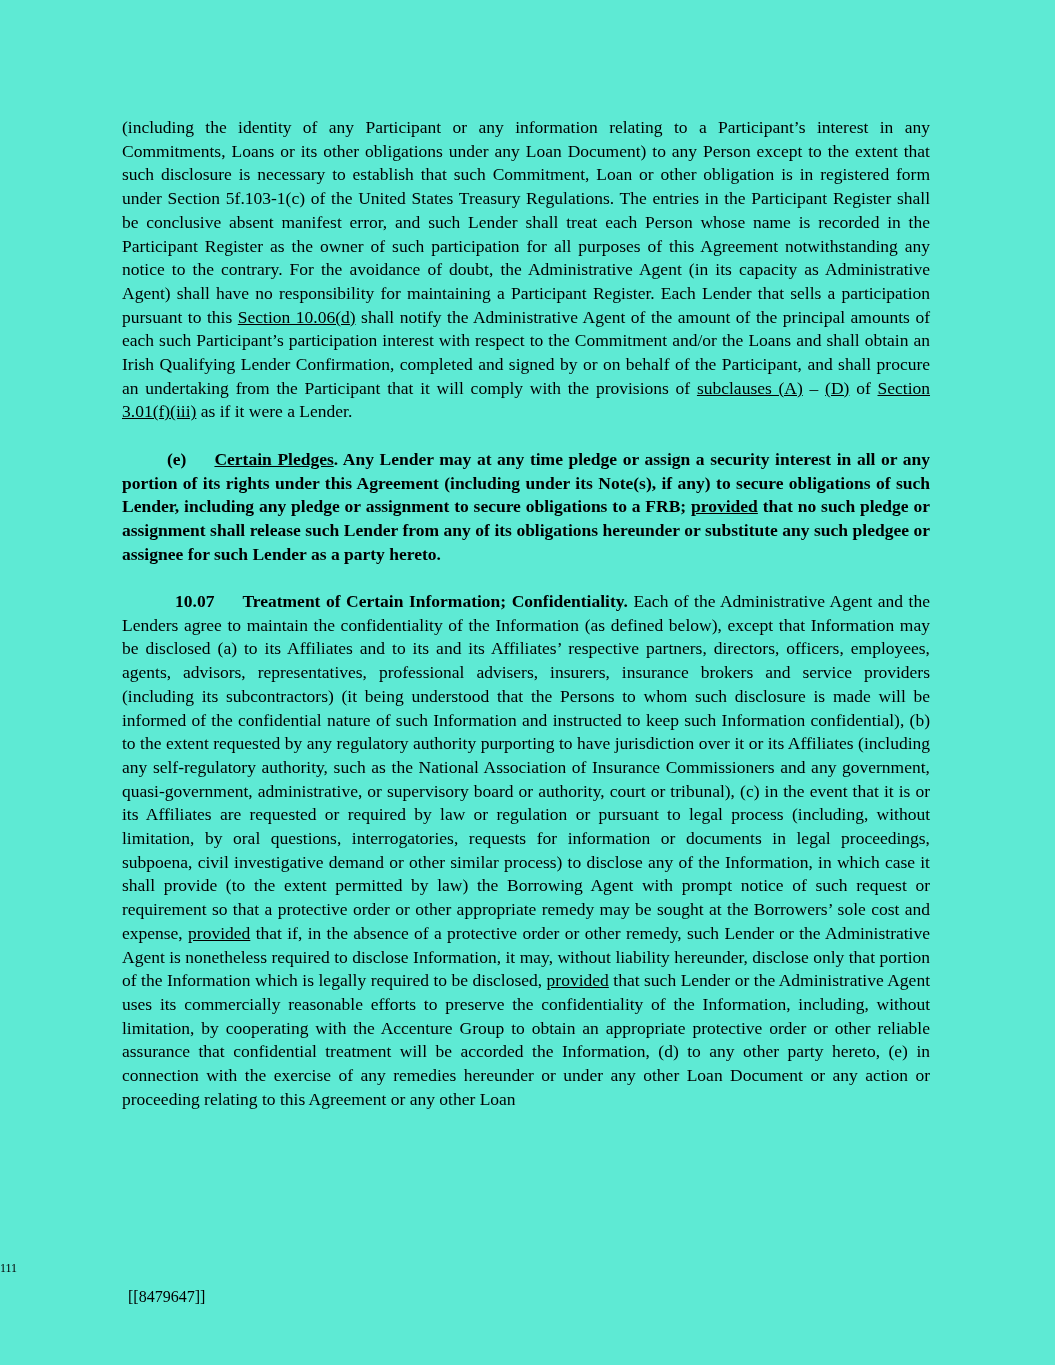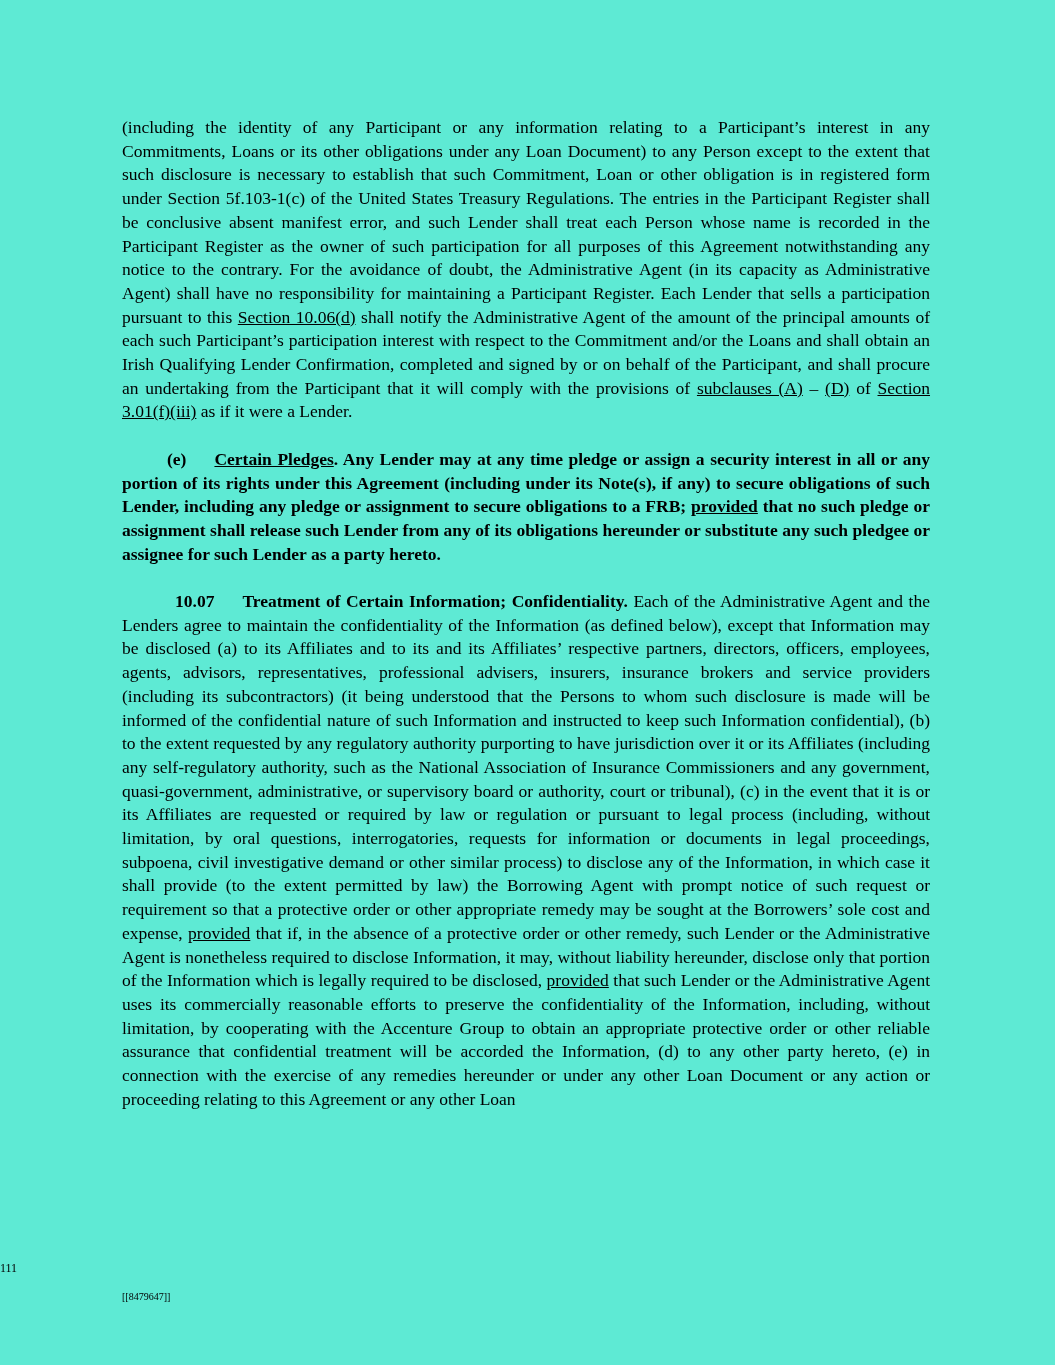--- a/index.html
+++ b/index.html
@@ -38,23 +38,23 @@
     left: 0;
     right: 0;
     top: 1243px;
     text-align: left;
     font-size: 12px;
     line-height: 23.7px;
     margin-top: 14px;
   }
   .footer-id {
     position: absolute;
-    left: 122px;
+    left: 128px;
     top: 1289px;
-    font-size: 10px;
+    font-size: 16px;
     line-height: 16px;
   }
 </style>
 </head>
 <body>
 
 <div class="page">
   <div class="content">
     <p class="para"><span>(including the identity of any Participant or any information relating to a Participant’s interest in any Commitments, Loans or its other obligations under any Loan Document) to any Person except to the extent that such disclosure is necessary to establish that such Commitment, Loan or other obligation is in registered form under Section 5f.103-1(c) of the United States Treasury Regulations.  The entries in the Participant Register shall be conclusive absent manifest error, and such Lender shall treat each Person whose name is recorded in the Participant Register as the owner of such participation for all purposes of this Agreement notwithstanding any notice to the contrary.  For the avoidance of doubt, the Administrative Agent (in its capacity as Administrative Agent) shall have no responsibility for maintaining a Participant Register.  Each Lender that sells a participation pursuant to this </span><span class="u">Section 10.06(d)</span><span> shall notify the Administrative Agent of the amount of the principal amounts of each such Participant’s participation interest with respect to the Commitment and/or the Loans and shall obtain an Irish Qualifying Lender Confirmation, completed and signed by or on behalf of the Participant, and shall procure an undertaking from the Participant that it will comply with the provisions of </span><span class="u">subclauses (A)</span><span> – </span><span class="u">(D)</span><span> of </span><span class="u">Section 3.01(f)(iii)</span><span> as if it were a Lender.</span></p>
     <p class="para indent-e"><span>(e)</span><span class="tab"></span><span class="u">Certain Pledges</span><span>.  Any Lender may at any time pledge or assign a security interest in all or any portion of its rights under this Agreement (including under its Note(s), if any) to secure obligations of such Lender, including any pledge or assignment to secure obligations to a FRB; </span><span class="u">provided</span><span> that no such pledge or assignment shall release such Lender from any of its obligations hereunder or substitute any such pledgee or assignee for such Lender as a party hereto.</span></p>

